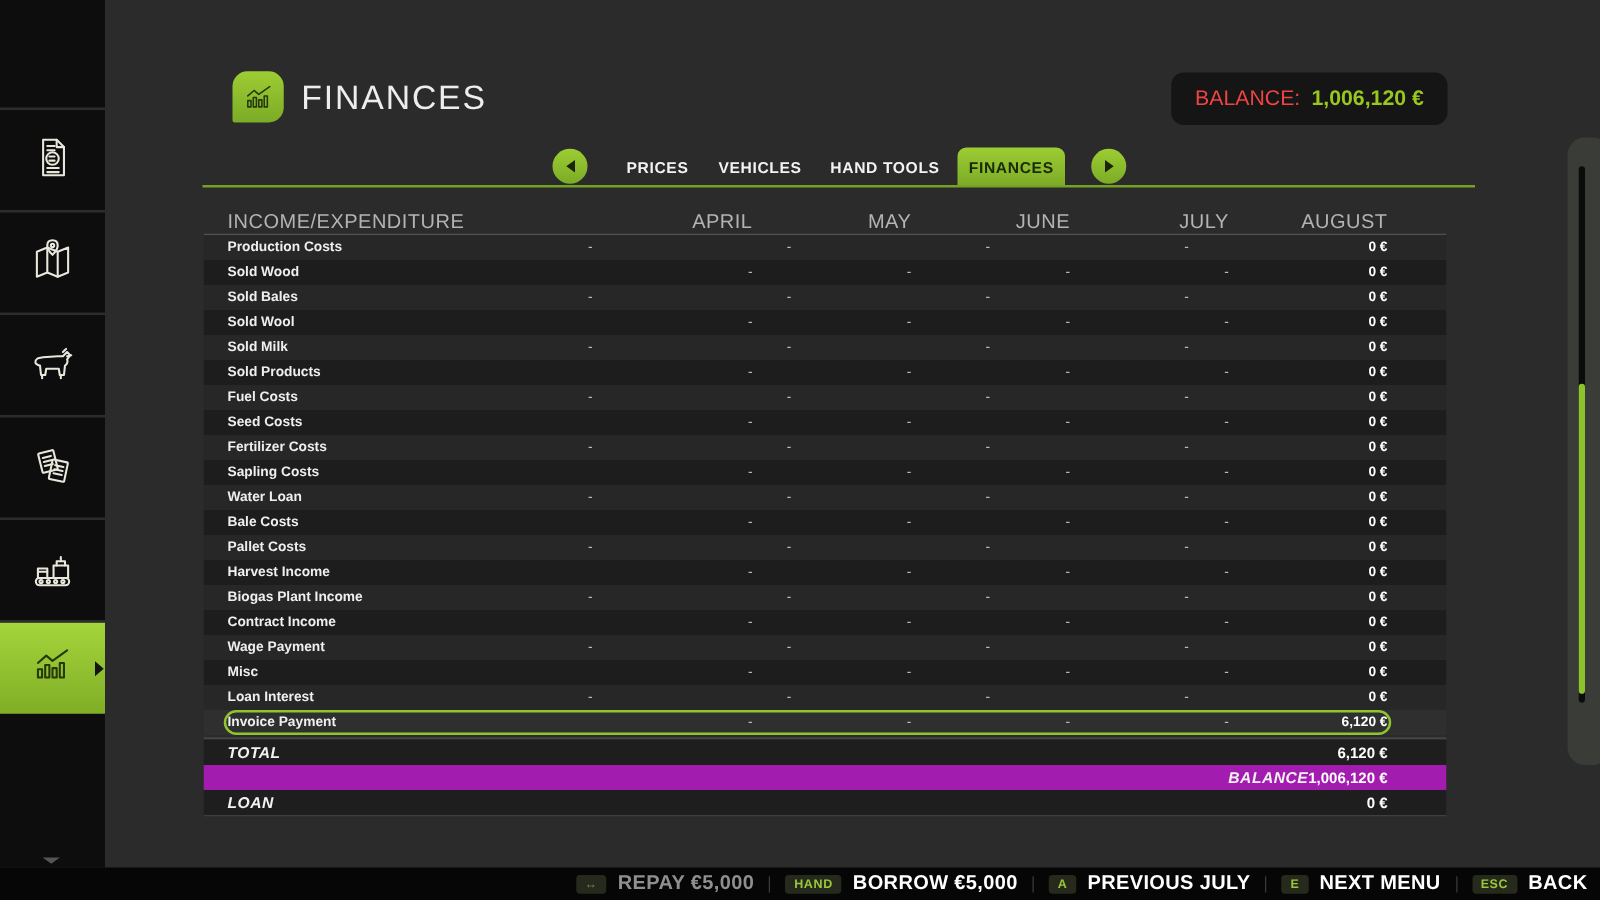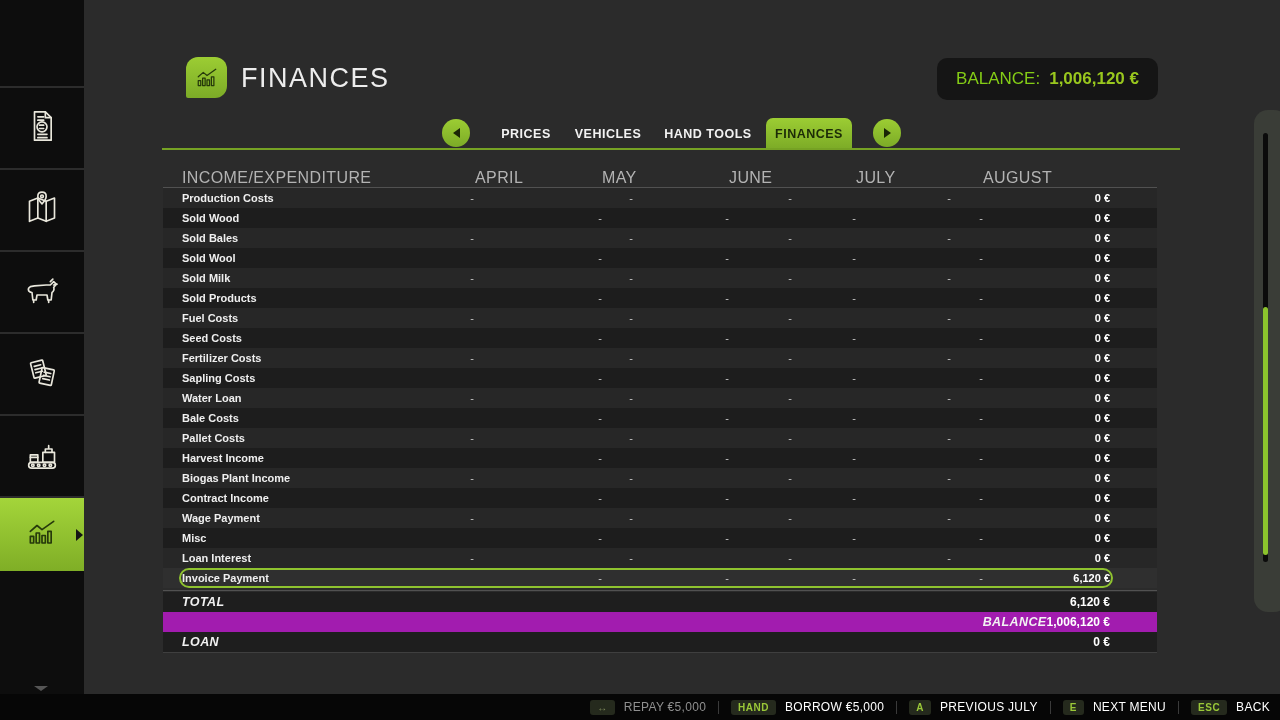--- a/index.html
+++ b/index.html
@@ -19,39 +19,39 @@
     border-left:7px solid transparent; border-right:7px solid transparent; border-top:5px solid #555; }
 
   
   .hdr-icon { position:absolute; left:186px; top:57px; width:41px; height:41px; background:linear-gradient(#9ccd33,#7cab27);
     border-radius:12px 12px 12px 2px; display:flex; align-items:center; justify-content:center; }
   .hdr-icon svg { stroke:#26390b; fill:none; stroke-width:2; stroke-linecap:round; stroke-linejoin:round; }
   .page-title { position:absolute; left:241px; top:63px; font-size:27px; font-weight:400; color:#ededed; letter-spacing:1.5px; }
 
   .balance-pill { position:absolute; right:122px; top:58px; height:42px; background:#151515; border-radius:10px;
     display:flex; align-items:center; padding:0 19px; gap:9px; }
-  .balance-pill .bl { color:#84cc16; font-size:17px; }
+  .balance-pill .bl { color:#ef4444; font-size:17px; }
   .balance-pill .bv { color:#99c71e; font-size:17px; font-weight:700; }
 
   
   .tab-circle { position:absolute; top:119px; width:28px; height:28px; border-radius:50%;
     background:linear-gradient(#9ccd33,#7cab27); display:flex; align-items:center; justify-content:center; cursor:pointer; }
   .tab-circle .tri-l { width:0; height:0; border-top:5px solid transparent; border-bottom:5px solid transparent; border-right:7px solid #1a2506; }
   .tab-circle .tri-r { width:0; height:0; border-top:5px solid transparent; border-bottom:5px solid transparent; border-left:7px solid #1a2506; }
   .tab { position:absolute; top:118px; height:31px; display:flex; align-items:center; justify-content:center;
     color:#f2f2f2; font-size:12.5px; font-weight:700; letter-spacing:.5px; cursor:pointer; }
   .tab.active { background:linear-gradient(#9ccd33,#7cab27); color:#1c2b07; border-radius:7px 7px 0 0; }
   .tab-underline { position:absolute; left:162px; top:148px; width:1018px; height:2px; background:#76a224; }
 
   
   .t-grid { display:grid; grid-template-columns:1fr 127px 127px 127px 127px 127px; align-items:center;
     padding-left:19px; padding-right:47px; }
   .t-head { position:absolute; left:163px; top:168px; width:994px; height:19px; }
   .t-head .cell { color:#b3b3b3; font-size:16px; font-weight:400; letter-spacing:.4px; text-transform:uppercase; }
-  .t-head .cell.m { text-align:left; }
+  .t-head .cell.m { text-align:right; }
   .head-line { position:absolute; left:163px; top:187px; width:994px; height:1px; background:#515151; }
 
   #rows { position:absolute; left:163px; top:188px; width:994px; }
   .t-row { position:relative; height:20px; cursor:pointer; }
   .t-row.light { background:#272727;gap:32px; }
   .t-row.dark  { background:#1d1d1d; }
   .t-row.selected { background:#2f2f2f; }
   .t-row .cell.label { color:#efefef; font-size:11px; font-weight:700; }
   .t-row .cell.val { color:#c9c9c9; font-size:11px; text-align:right; }
   .t-row .cell.val.money { color:#ffffff; font-weight:700; }
@@ -68,21 +68,21 @@
   
   .scroll-channel { position:absolute; left:1254px; top:110px; width:34px; height:502px; background:#3a3d37; border-radius:14px; }
   .scroll-track { position:absolute; left:1263px; top:133px; width:5px; height:429px; background:#0b0b0b; border-radius:3px; }
   .scroll-thumb { position:absolute; left:1263px; top:307px; width:5px; height:248px; background:#8cc32d; border-radius:3px; cursor:pointer; }
 
   
   .bottom-bar { position:absolute; left:0; top:694px; width:1280px; height:26px; background:#060606;
     display:flex; align-items:center; justify-content:flex-end; padding-right:10px; gap:10px; }
   .kb { background:#252a1d; border-radius:3px; padding:2px 7px; font-size:10px; font-weight:700; color:#9ac838; letter-spacing:.5px; }
   .kb.dim { color:#7d8a5a; }
-  .act-label { color:#fff; font-size:12px; font-weight:400; letter-spacing:.3px; }
+  .act-label { color:#fff; font-size:16px; font-weight:700; letter-spacing:.3px; }
   .act-label.dim { color:#8f8f8f; }
   .bb-sep { width:1px; height:13px; background:#3a3a3a; margin:0 2px; }
   .bb-group { display:flex; align-items:center; gap:9px; cursor:pointer; }
 </style>
 </head>
 <body>
 
 <div id="page">
 
   <div class="sidebar">

